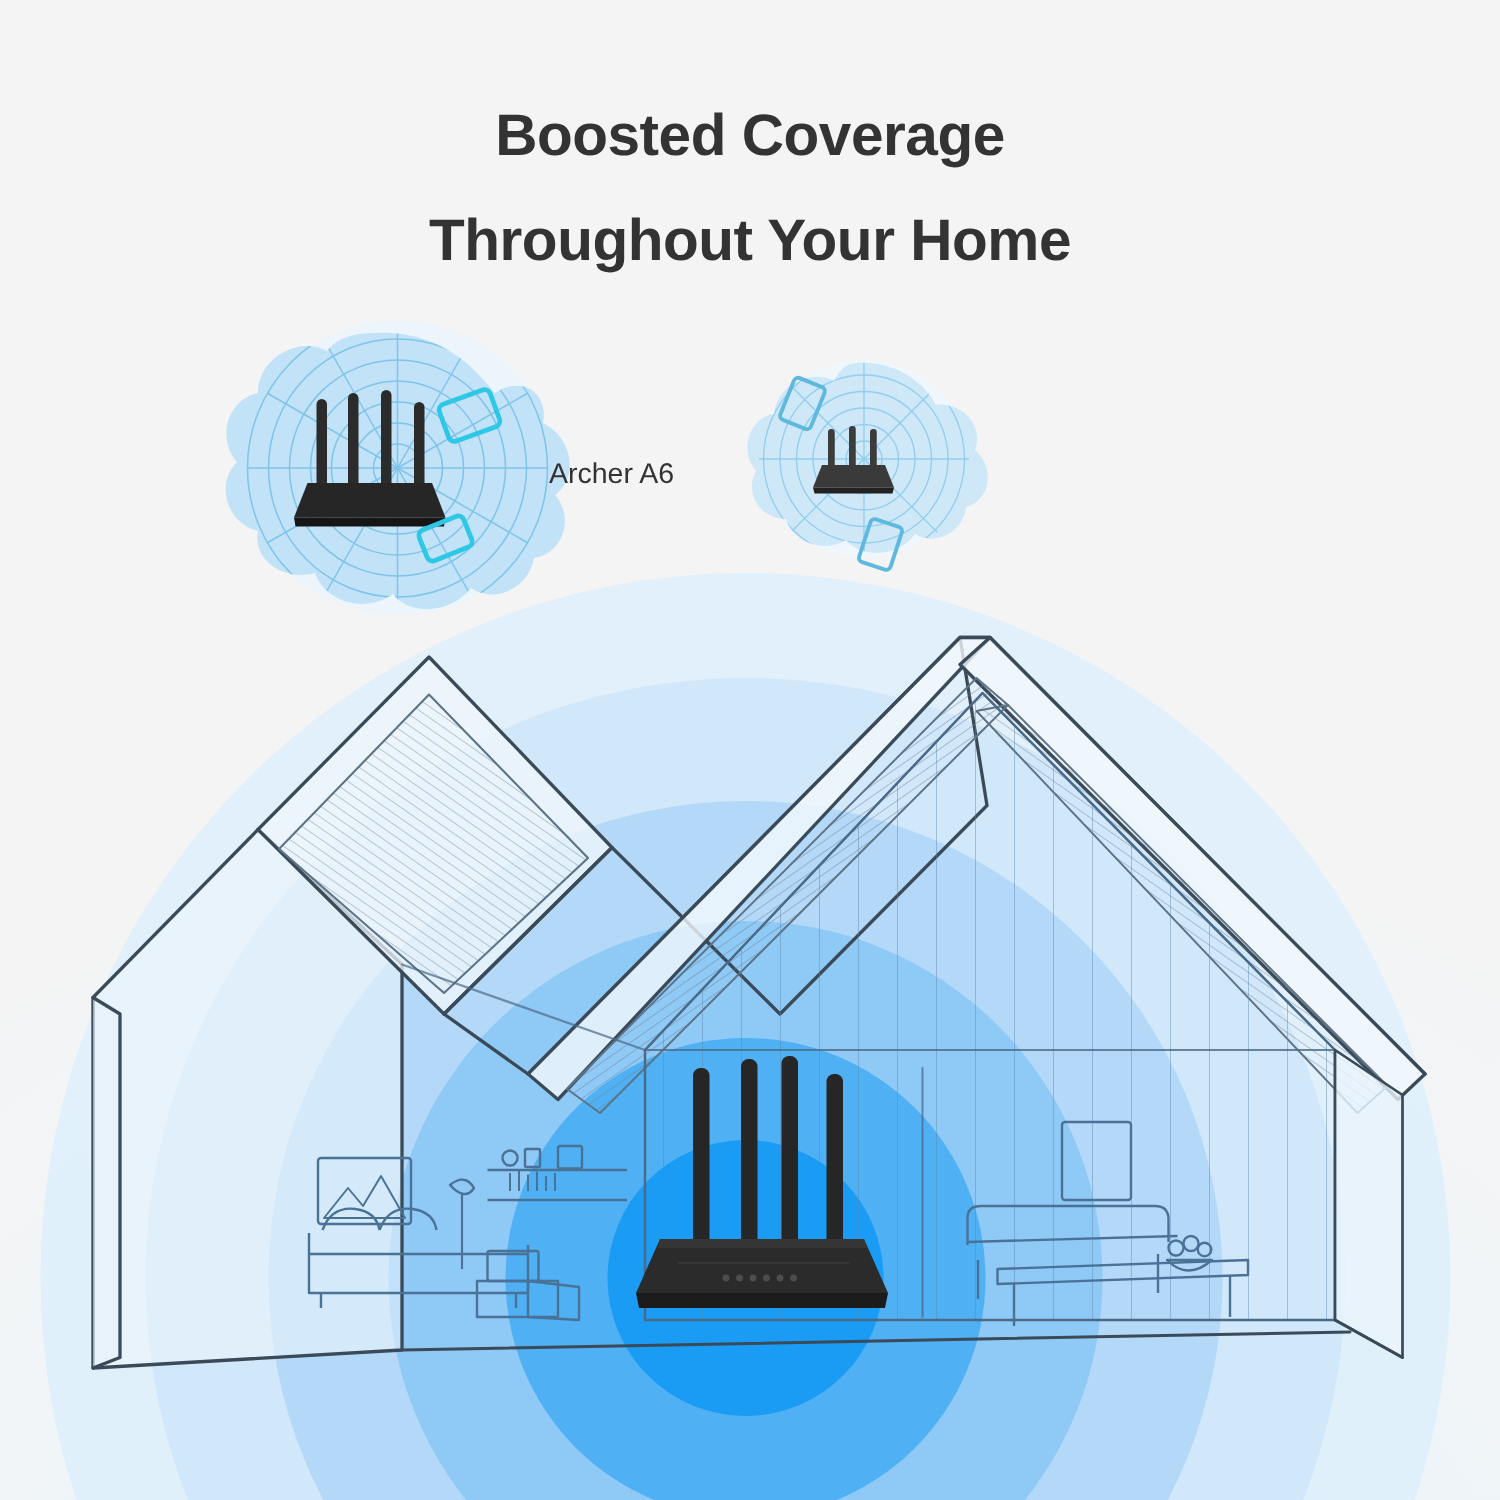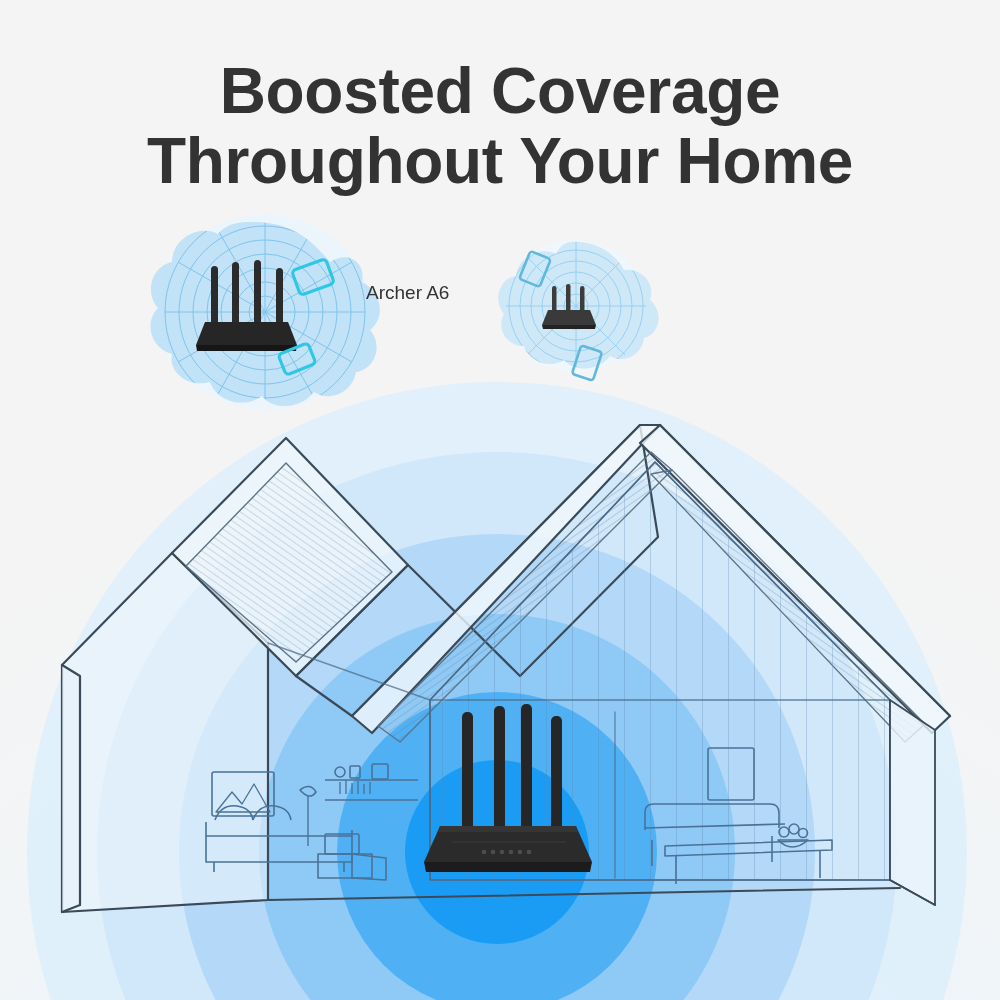--- a/index.html
+++ b/index.html
@@ -31,40 +31,40 @@
     height: 1000px;
   }
   
   #headline {
     position: absolute;
     left: 0;
     top: 56px;
     width: 1000px;
     text-align: center;
     color: #333333;
-    font-size: 64px;
+    font-size: 39px;
     line-height: 70px;
     font-weight: 700;
     letter-spacing: -0.3px;
     white-space: pre-line;
     font-family: "Liberation Sans", sans-serif;
   }
   
   .cmp-label {
     position: absolute;
     color: #333333;
     font-size: 19px;
     line-height: 25px;
     font-weight: 400;
     white-space: pre-line;
     font-family: "Liberation Sans", sans-serif;
   }
   #label-archer {
     left: 366px;
-    top: 280px;
+    top: 304px;
   }
   #label-other {
     left: 650px;
     top: 286px;
   }
 </style>
 </head>
 <body>
 
 <div id="stage">

